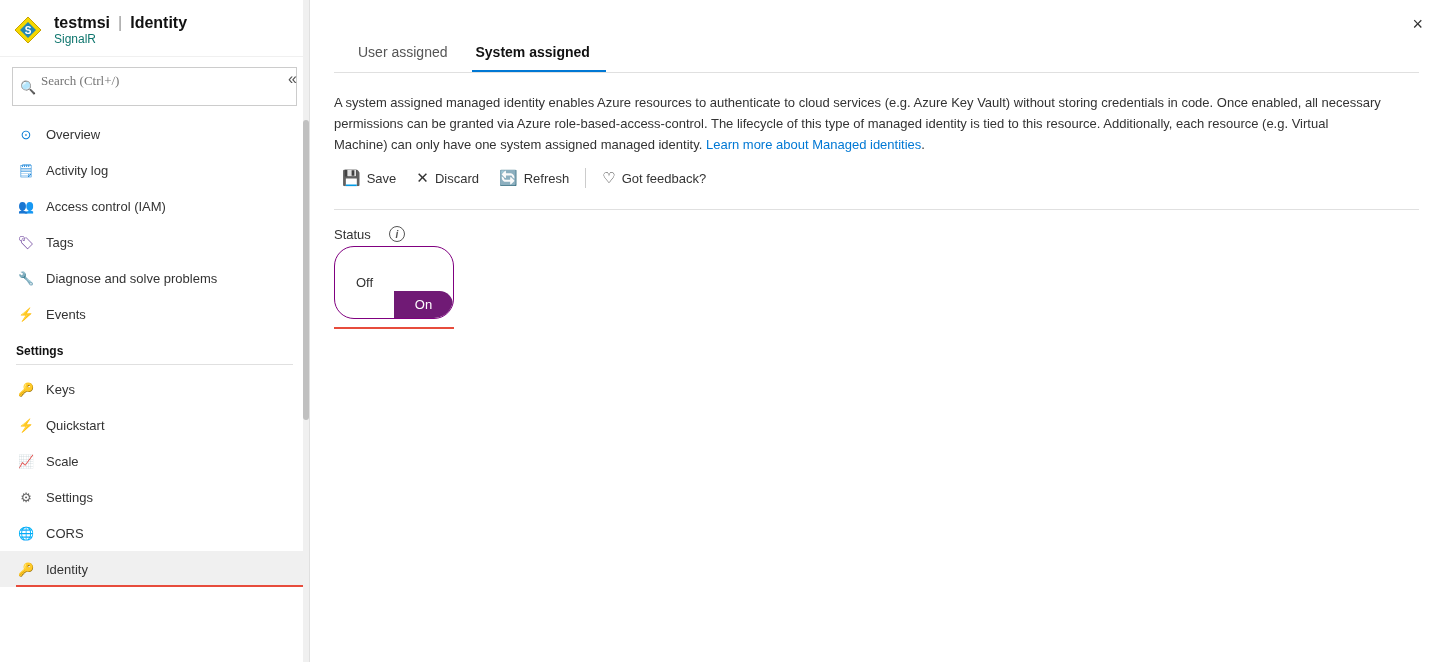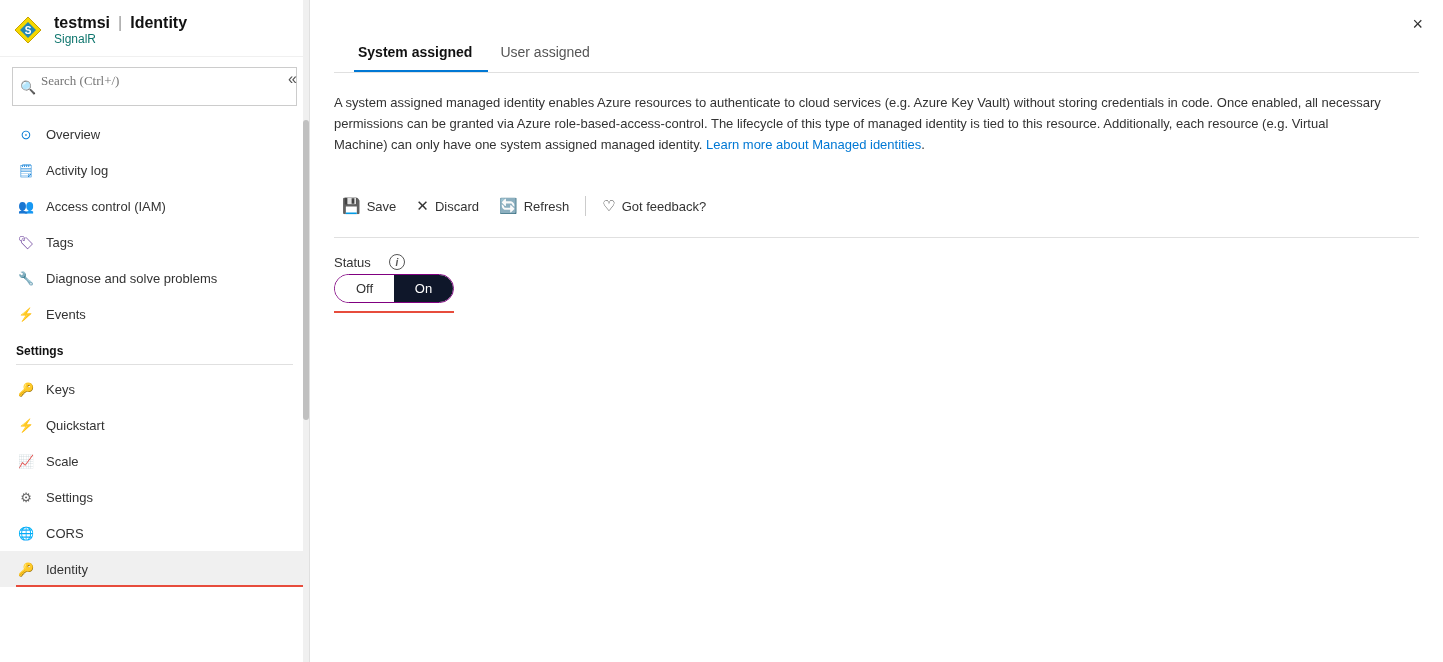--- a/index.html
+++ b/index.html
@@ -179,21 +179,21 @@
       padding: 20px 24px;
       flex: 1;
       overflow-y: auto;
     }
 
     .description {
       font-size: 13px;
       color: #333;
       line-height: 1.6;
       max-width: 1050px;
-      margin-bottom: 36px;
+      margin-bottom: 8px;
     }
 
     .description a {
       color: #0078d4;
       text-decoration: none;
     }
 
     .toolbar {
       display: flex;
       align-items: center;
@@ -266,23 +266,24 @@
       cursor: pointer;
       user-select: none;
     }
 
     .toggle-option.off {
       background: #fff;
       color: #333;
     }
 
     .toggle-option.on {
-      background: #0f172a;
+      background: #701a75;
       color: #fff;
       border-radius: 0 18px 18px 0;
+      margin-top: 44px;
     }
 
     .toggle-underline {
       position: absolute;
       bottom: -10px;
       left: 0;
       width: 120px;
       height: 2px;
       background: #e74c3c;
     }
@@ -397,22 +398,22 @@
   </div>
 </div>
 
 <div class="main">
 
   <button class="close-btn">×</button>
 
   <div class="content-area">
 
     <div class="tabs">
+      <div class="tab">User assigned</div>
       <div class="tab active">System assigned</div>
-      <div class="tab">User assigned</div>
     </div>
 
     <div style="margin-top: 20px;">
 
       <p class="description">
         <span>A system assigned managed identity enables Azure resources to authenticate to cloud services (e.g. Azure Key Vault) without storing credentials in code. Once enabled, all necessary permissions can be granted via Azure role-based-access-control. The lifecycle of this type of managed identity is tied to this resource. Additionally, each resource (e.g. Virtual Machine) can only have one system assigned managed identity.</span>
         <a href="#">Learn more about Managed identities</a><span>.</span>
       </p>
 
       <div class="toolbar">

